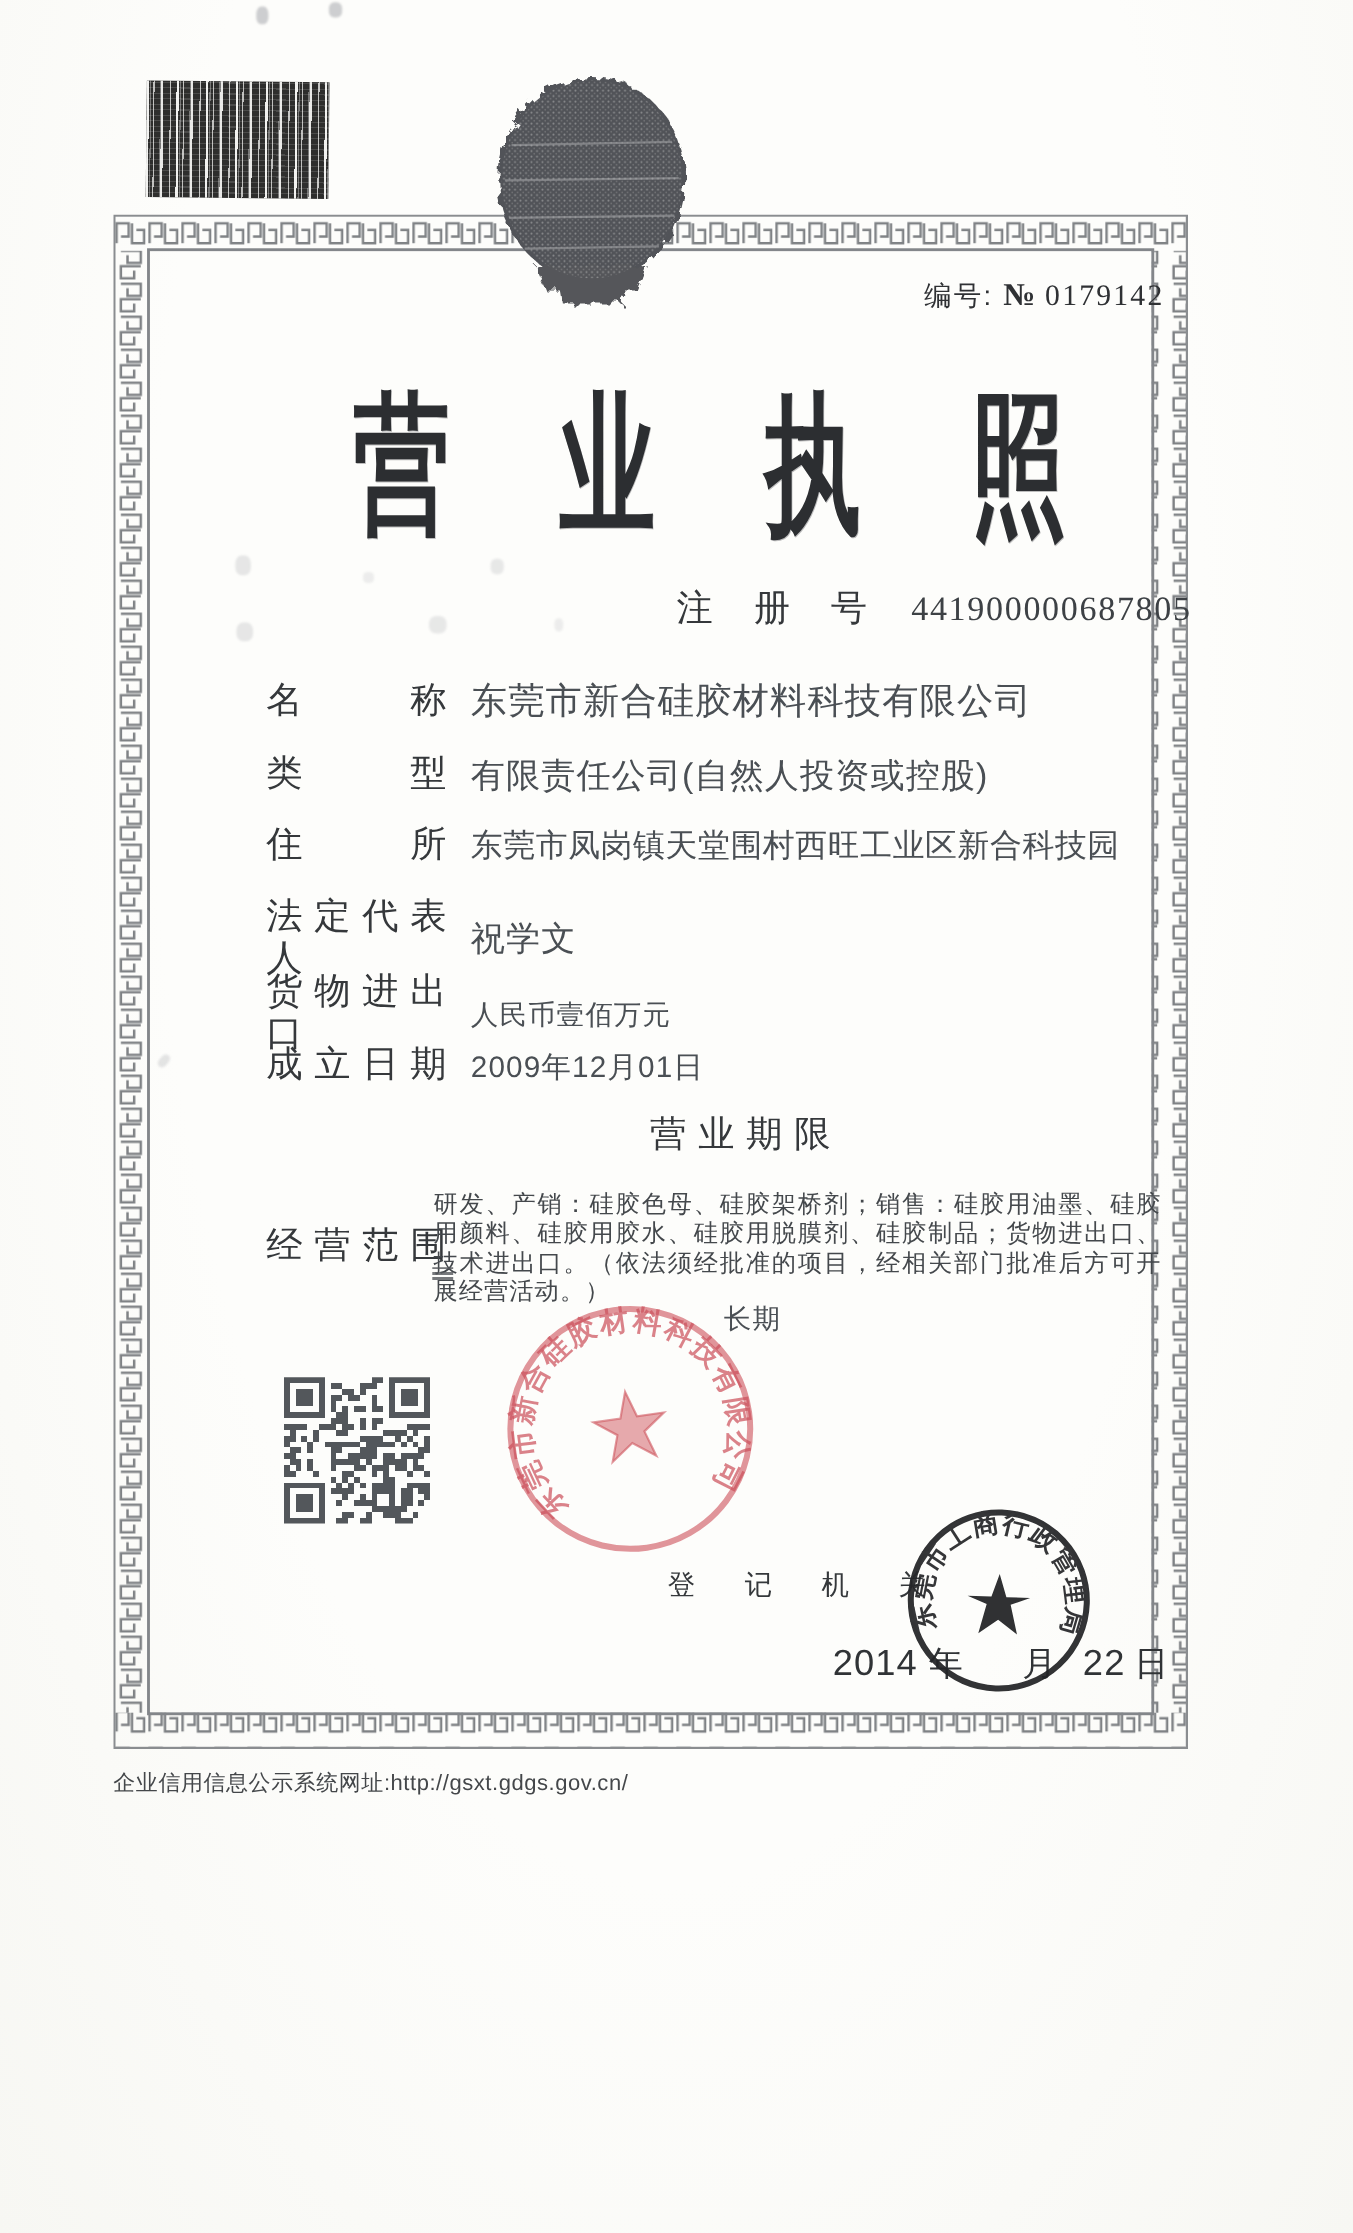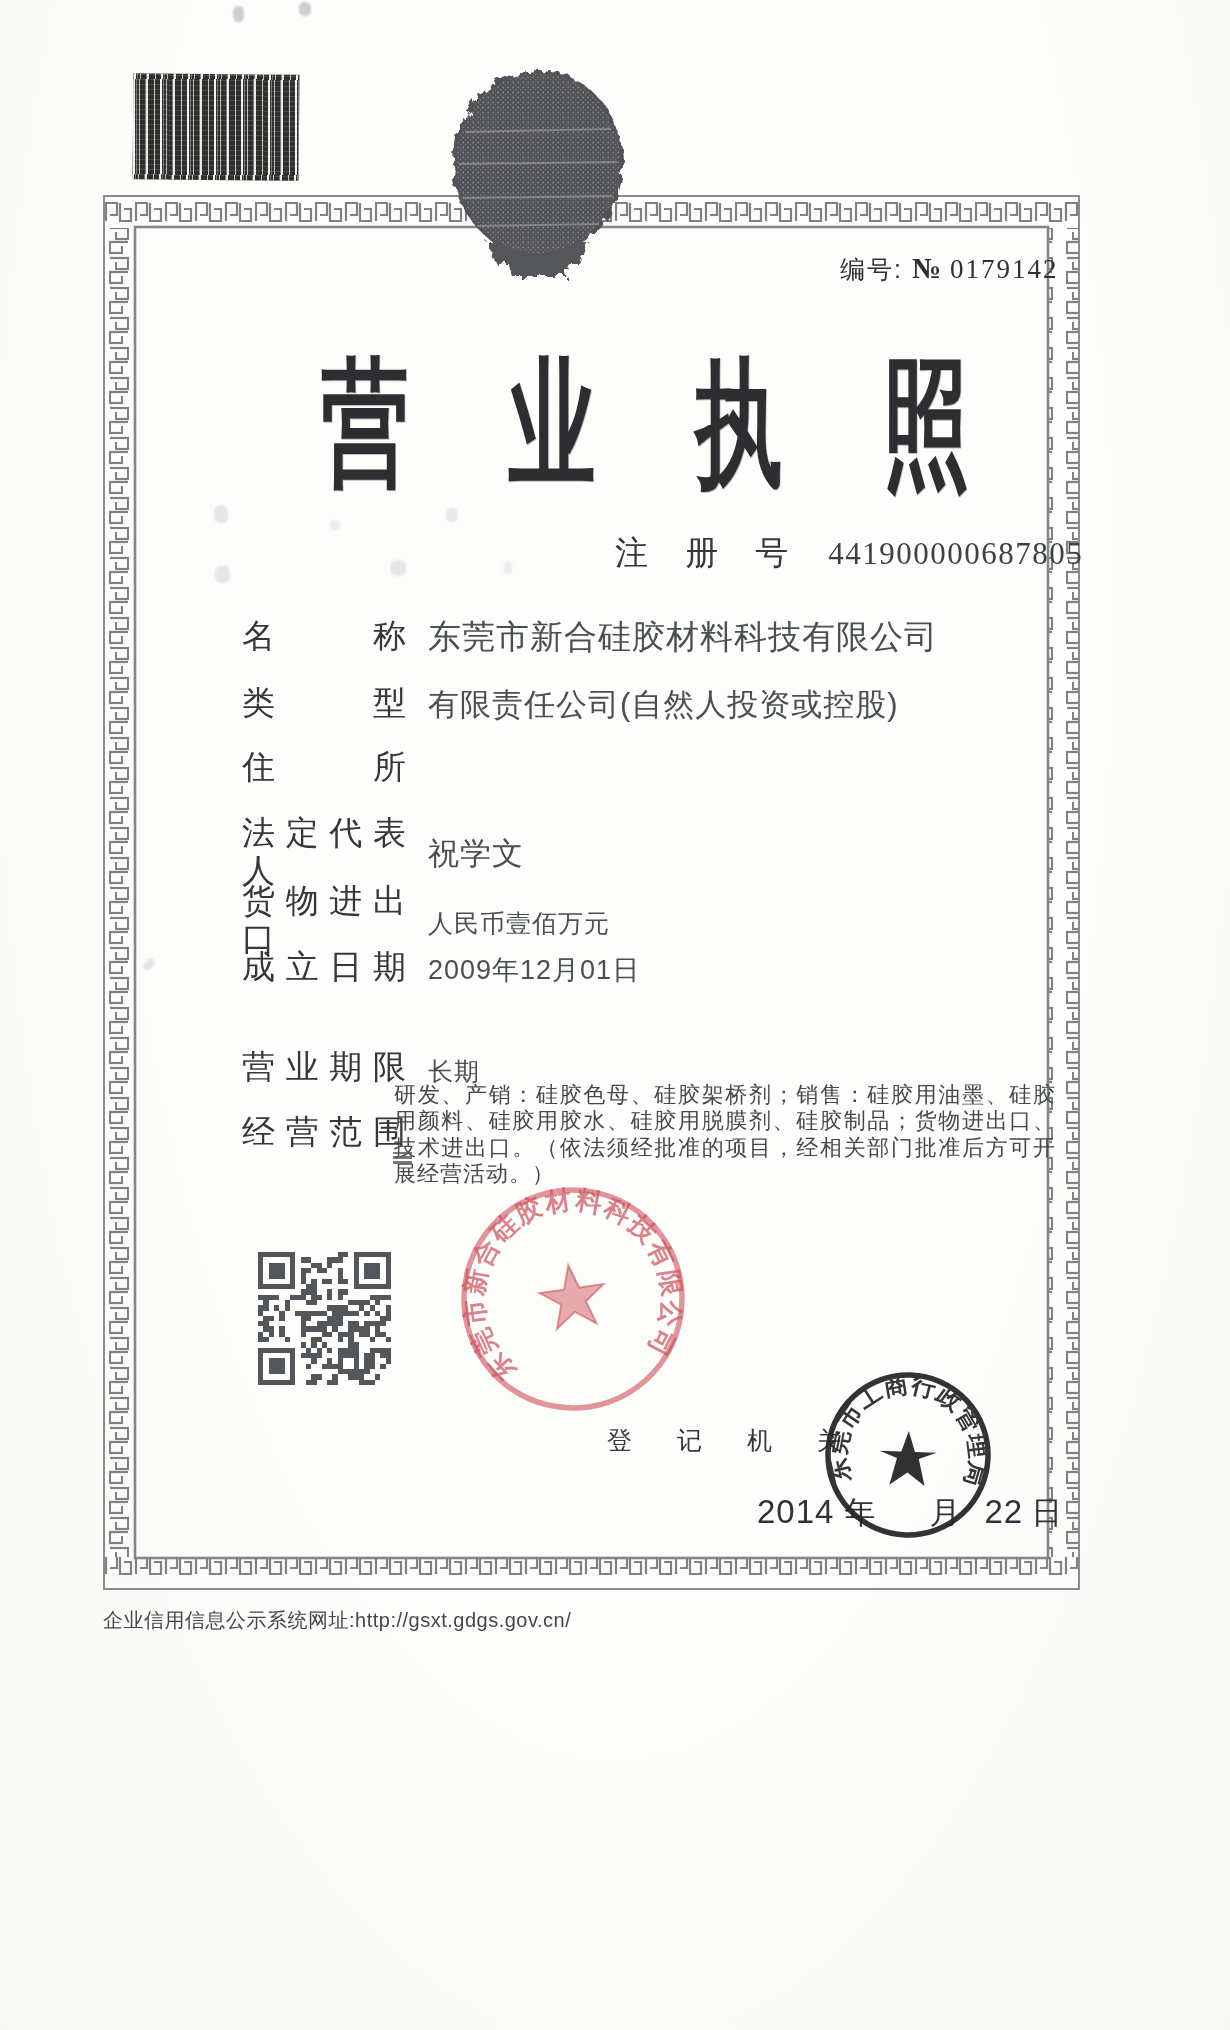--- a/index.html
+++ b/index.html
@@ -45,21 +45,21 @@
   .frow{position:absolute;display:flex;align-items:center;width:862px;margin-left:44px;}
   .flabel{width:164px;flex:0 0 164px;font-size:33px;line-height:1.15;color:#35383b;
     text-align:justify;text-align-last:justify;font-weight:500;}
   .fvalue{margin-left:22px;padding-top:4px;letter-spacing:1px;color:#4a4f54;line-height:1.2;}
   .frow-0{top:615px;} .frow-0 .fvalue{font-size:33px;padding-top:2px;}
   .frow-1{top:683px;} .frow-1 .fvalue{font-size:31px;padding-top:3px;}
   .frow-2{top:748px;} .frow-2 .fvalue{font-size:29px;letter-spacing:.5px;}
   .frow-3{top:814px;} .frow-3 .fvalue{font-size:31px;padding-top:3px;}
   .frow-4{top:882px;} .frow-4 .fvalue{font-size:25px;padding-top:7px;}
   .frow-5{top:948px;} .frow-5 .fvalue{font-size:27px;padding-top:6px;}
-  .frow-6{top:1048px;} .frow-6 .fvalue{font-size:25px;padding-top:8px;}
+  .frow-6{top:1012px;flex-direction:column;} .frow-6 .fvalue{font-size:25px;padding-top:8px;}
   .frow-7{top:1076px;} .frow-7 .fvalue{font-size:22px;margin-left:-12px;width:662px;
      padding-top:6px;line-height:1.2;letter-spacing:1px;text-align:justify;color:#44484c;}
   
   .qr{position:absolute;left:258px;top:1252px;width:133px;height:133px;z-index:4;}
   
   .red-seal{position:absolute;left:457px;top:1183px;width:232px;height:232px;z-index:6;
     transform:rotate(-8deg);opacity:.88;}
   .black-seal{position:absolute;left:822px;top:1369px;width:172px;height:172px;z-index:7;
     transform:rotate(2deg);opacity:.93;}
   
@@ -161,20 +161,21 @@
       <div class="frow frow-0">
         <div class="flabel">名称</div>
         <div class="fvalue">东莞市新合硅胶材料科技有限公司</div>
       </div>
       <div class="frow frow-1">
         <div class="flabel">类型</div>
         <div class="fvalue">有限责任公司(自然人投资或控股)</div>
       </div>
       <div class="frow frow-2">
         <div class="flabel">住所</div>
+        <div class="fvalue">东莞市凤岗镇天堂围村西旺工业区新合科技园</div>
       </div>
       <div class="frow frow-3">
         <div class="flabel">法定代表人</div>
         <div class="fvalue">祝学文</div>
       </div>
       <div class="frow frow-4">
         <div class="flabel">货物进出口</div>
         <div class="fvalue">人民币壹佰万元</div>
       </div>
       <div class="frow frow-5">

